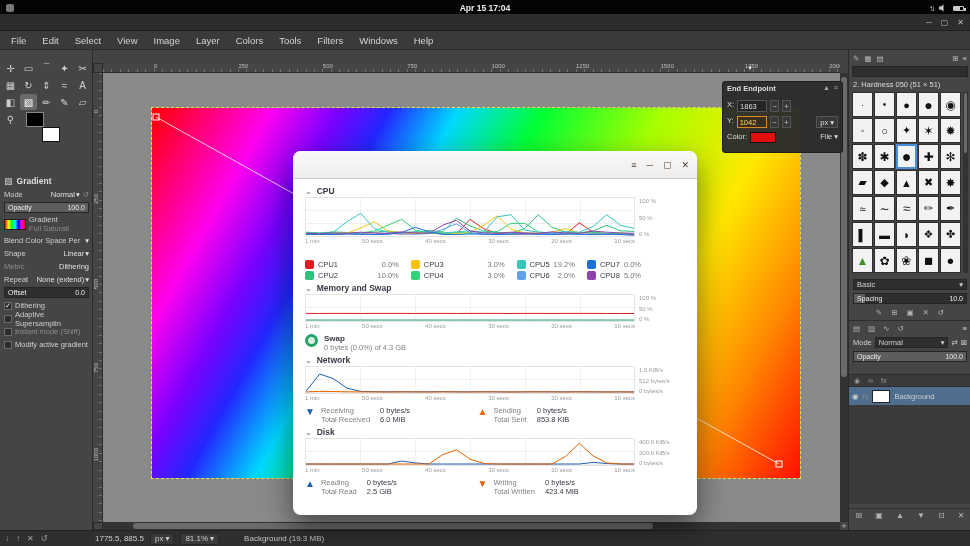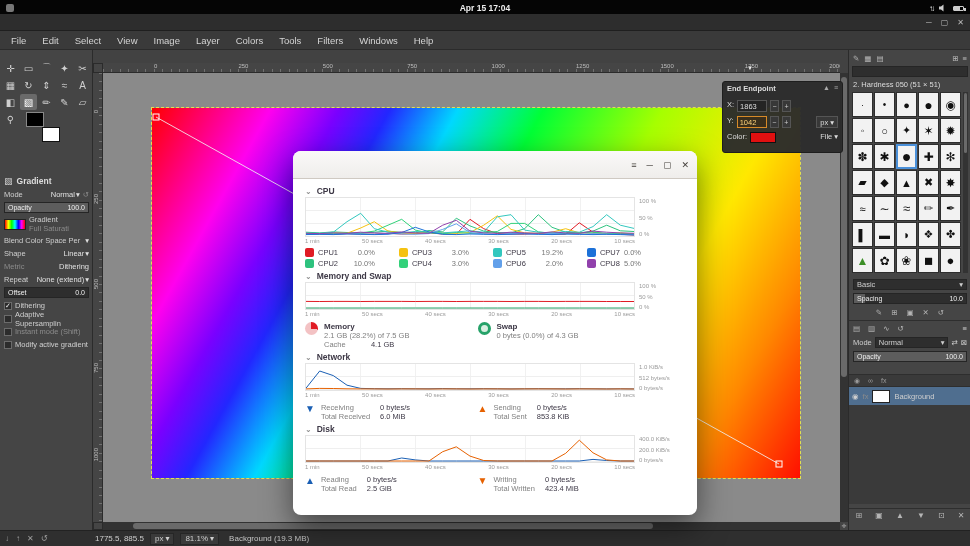--- a/index.html
+++ b/index.html
@@ -99,21 +99,21 @@
   .m-ctrls{margin-left:auto;display:flex;gap:10px;align-items:center;color:#44403c;font-size:9px}
   .m-body{padding:4px 12px 0}
   .sec-title{display:flex;gap:5px;align-items:center;font-size:8.5px;font-weight:bold;color:#3d3846;height:12px;margin-top:2px}
   .sec-title .chev{color:#888;font-size:8px}
   .chart-row{display:flex;gap:4px}
   .plotwrap{position:relative;width:330px;border:1px solid #e4e4e4;background:#fff;
     background-image:repeating-linear-gradient(180deg,transparent 0 12px,#efefef 12px 13px),repeating-linear-gradient(90deg,transparent 0 54px,#f1f1f1 54px 55px)}
   .plotwrap svg{position:absolute;left:0;top:0}
   .yaxis{display:flex;flex-direction:column;justify-content:space-between;font-size:6px;color:#9a9a9a;width:42px;padding-top:1px}
   .xaxis{display:flex;justify-content:space-between;width:330px;font-size:6px;color:#9a9a9a;height:8px;margin-top:1px}
-  .legend{display:grid;grid-template-columns:repeat(3,1fr);grid-auto-flow:column;grid-template-rows:repeat(2,1fr);gap:2px 24px;width:336px;margin:2px 0 2px}
+  .legend{display:grid;grid-template-columns:repeat(2,1fr);grid-auto-flow:column;grid-template-rows:repeat(2,1fr);gap:2px 12px;width:336px;margin:14px 0 2px}
   .leg{display:flex;align-items:center;gap:4px;font-size:7.5px;color:#3d3846}
   .leg .sw{width:9px;height:9px;border-radius:2px;flex:0 0 auto}
   .leg .lv{color:#777;margin-left:auto}
   .inforow{display:flex;width:345px;margin:3px 0 2px}
   .infoblock{flex:1;display:flex;gap:6px;align-items:flex-start}
   .pie{width:13px;height:13px;border-radius:50%;flex:0 0 auto}
   .pie.mem{background:conic-gradient(#e01b24 0 28%,#f3c2c4 28% 100%)}
   .pie.swap{background:#d8efe1;border:3px solid #26a269}
   .bigarrow{font-size:10px;line-height:11px;flex:0 0 auto}
   .blue{color:#1a5fb4}.orange{color:#e66100}
@@ -141,21 +141,21 @@
   .ll-head{display:flex;gap:8px;align-items:center;height:12px;padding:0 5px;color:#9a9a9a;border-bottom:1px solid #2e2e2e;font-size:7px}
   .ll-row{display:flex;gap:4px;align-items:center;height:18px;padding:0 3px;background:#4f6e8f}
   .ll-thumb{width:18px;height:13px;background:#fff;border:1px solid #222}
   .d-actions{position:absolute;left:0;top:458px;width:122px;height:14px;display:flex;align-items:center;justify-content:space-around;color:#b5b5b5;border-top:1px solid #2e2e2e;font-size:8px}
 
   
   .statusbar{position:absolute;left:0;top:530px;width:970px;height:16px;background:#2f2f2f;border-top:1px solid #222;
     display:flex;align-items:center;gap:6px;color:#cfcfcf;font-size:8px;padding:0 5px}
   .sb-icons{display:flex;gap:7px;color:#9f9f9f;font-size:8px;width:84px}
   .sb-dd{display:flex;align-items:center;gap:2px;background:#3a3a3a;border:1px solid #262626;padding:0 4px;height:12px}
-  .sb-msg{margin-left:4px;color:#c4c4c4}
+  .sb-msg{margin-left:19px;color:#c4c4c4}
 </style>
 </head>
 <body>
 
 <div class="screen">
 
   <div class="topbar">
     <span class="tb-ind"></span>
     <span class="tb-clock">Apr 15 17:04</span>
     <span class="tb-right">
@@ -470,31 +470,20 @@
       <div class="xaxis">
           <span>1 min</span>
           <span>50 secs</span>
           <span>40 secs</span>
           <span>30 secs</span>
           <span>20 secs</span>
           <span>10 secs</span>
         </div>
       <div class="inforow">
         <div class="infoblock">
-          <span class="pie mem"></span>
-          <span>
-            <div class="ib-title">Memory</div>
-            <div class="ib-sub">2.1 GB (28.2%) of 7.5 GB</div>
-            <div class="kv">
-                <span>Cache</span>
-                <b>4.1 GB</b>
-              </div>
-          </span>
-        </div>
-        <div class="infoblock">
           <span class="pie swap"></span>
           <span>
             <div class="ib-title">Swap</div>
             <div class="ib-sub">0 bytes (0.0%) of 4.3 GB</div>
           </span>
         </div>
       </div>
 
       <div class="sec-title">
         <span class="chev">⌄</span>

